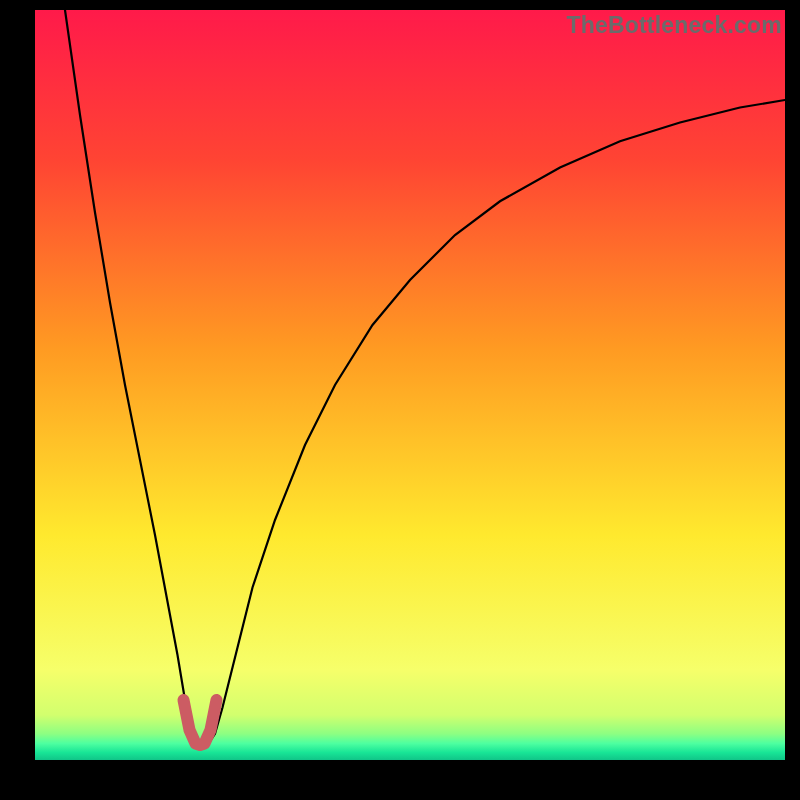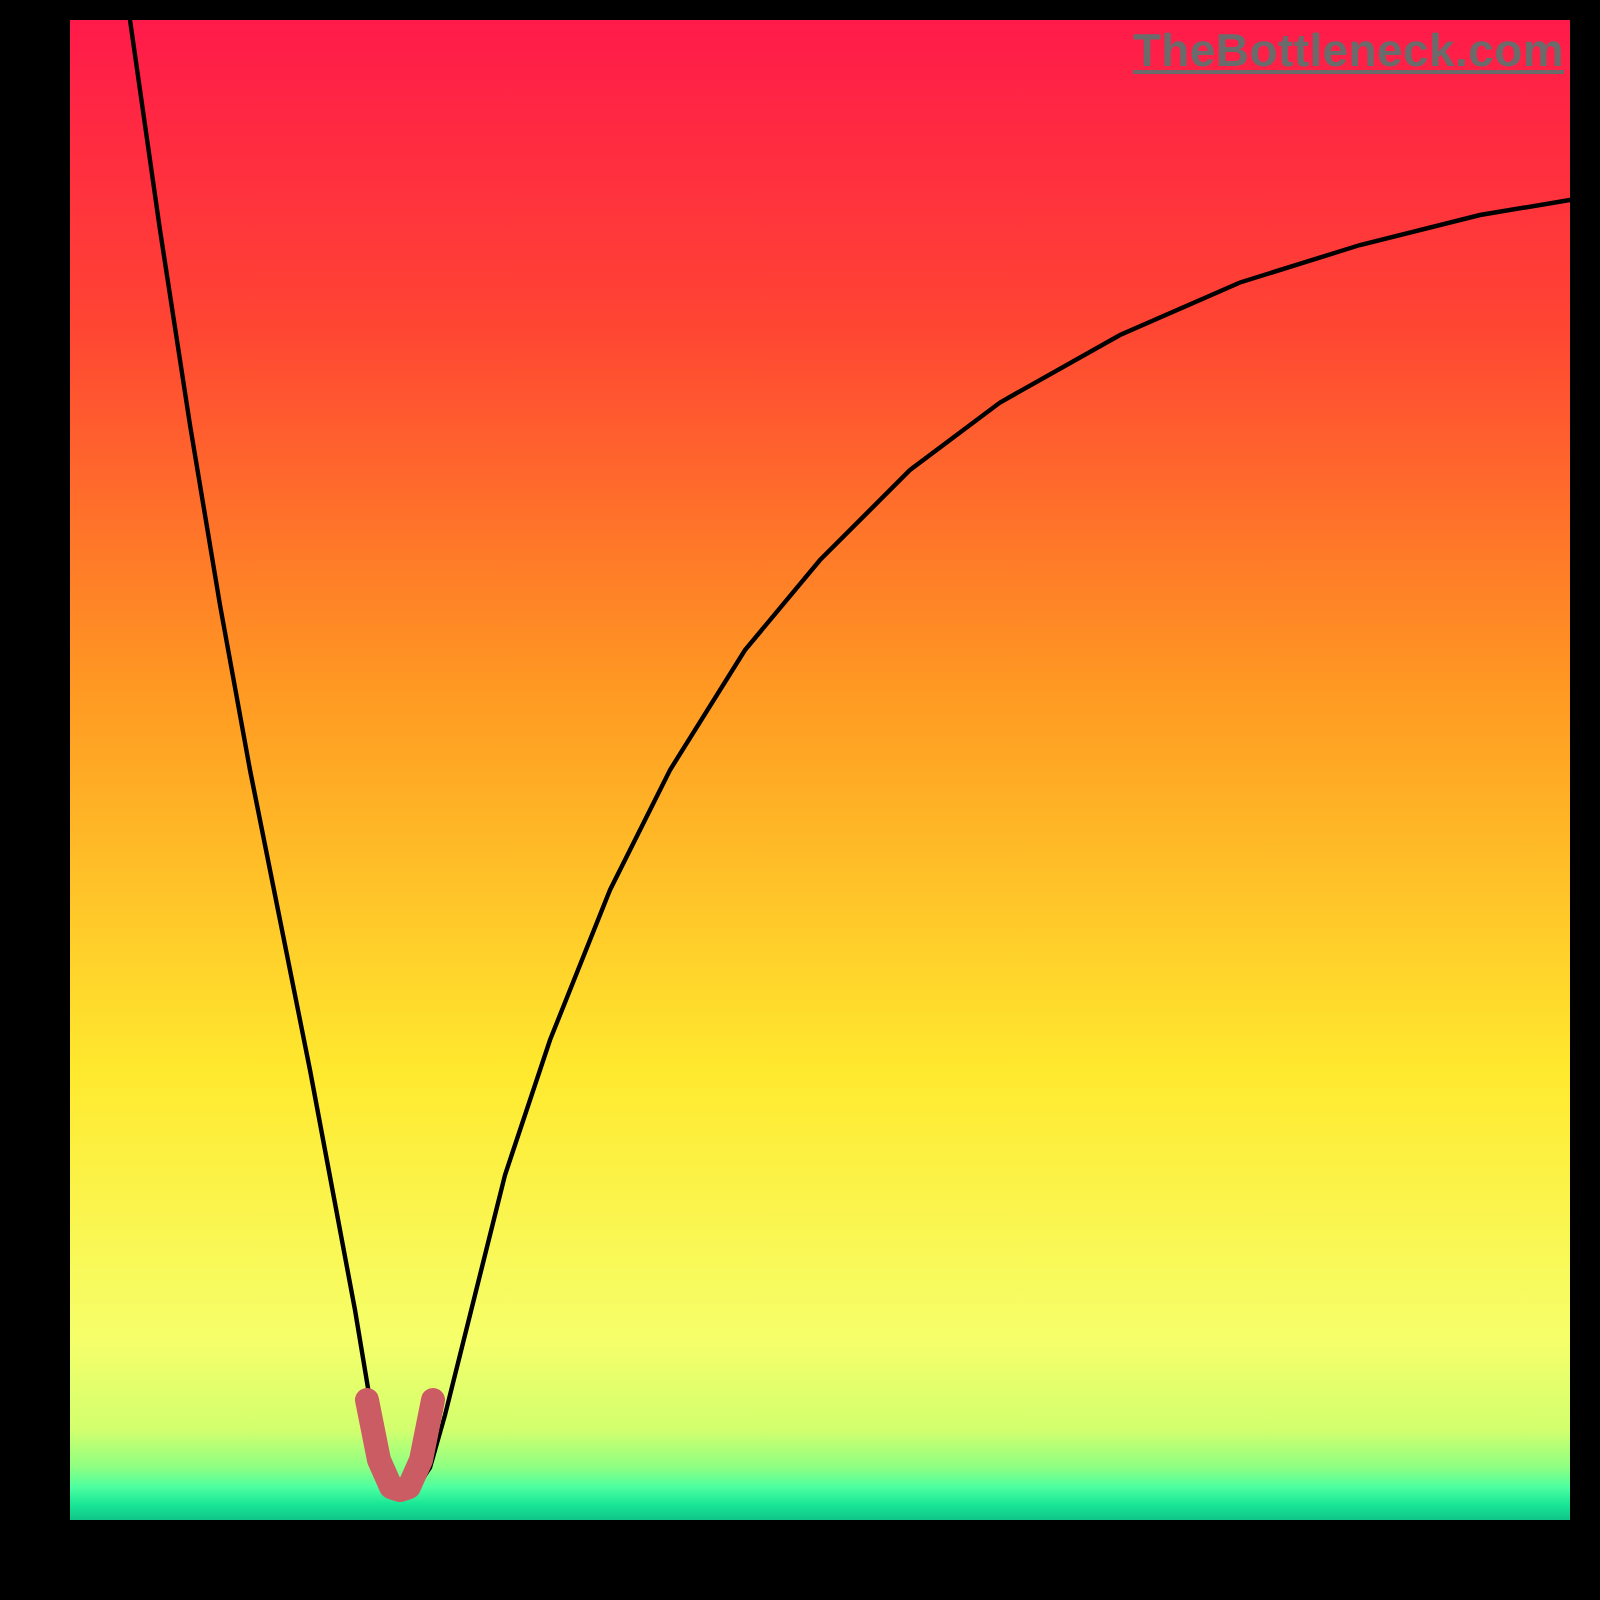--- a/index.html
+++ b/index.html
@@ -19,21 +19,20 @@
     height: 750px;
   }
   .watermark {
     position: absolute;
     top: 12px;
     right: 18px;
     font-size: 23px;
     font-weight: 600;
     color: #6b6b6b;
     letter-spacing: 0.2px;
-    text-decoration: underline;
   }
   svg { display: block; }
 </style>
 </head>
 <body>
 
 <div class="frame">
   <svg id="chart-svg" width="750" height="750" viewBox="0 0 750 750">
     <defs>
       <linearGradient id="bg-grad" x1="0" y1="0" x2="0" y2="1">

